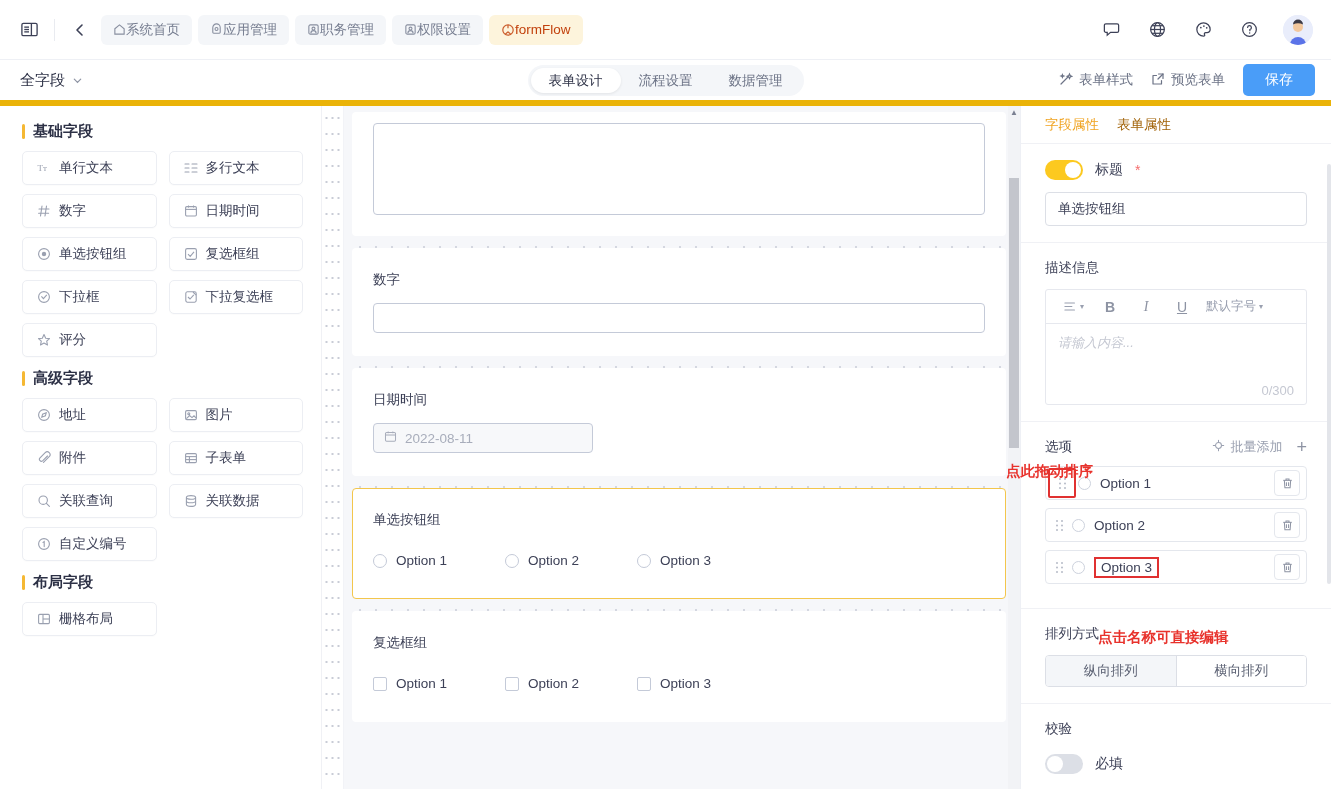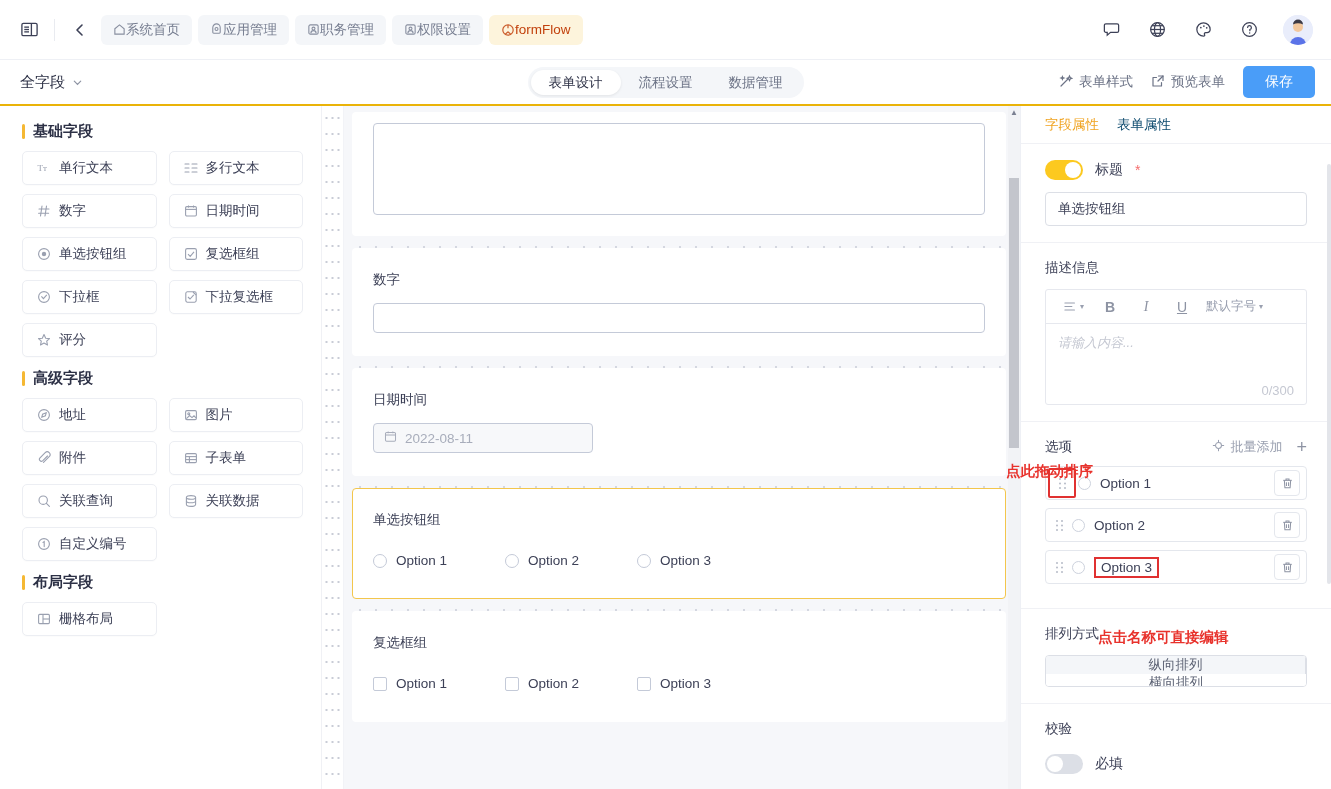--- a/index.html
+++ b/index.html
@@ -34,21 +34,21 @@
   .tb-icon { width:24px;height:24px;display:flex;align-items:center;justify-content:center;cursor:pointer;color:#3d4157; }
   .avatar {
     width:30px;height:30px;border-radius:50%;
     background:#e8ecfb; overflow:hidden; position:relative; cursor:pointer;
     display:flex; align-items:flex-end; justify-content:center;
   }
 
   
   .subbar {
     height:46px; flex:0 0 46px; display:flex; align-items:center;
-    background:#fff; border-bottom:2px solid #eab308; padding:0 16px 0 20px;
+    background:#fff; border-bottom:6px solid #eab308; padding:0 16px 0 20px;
     position:relative;
   }
   .formname { display:flex; align-items:center; gap:7px; font-size:15px; color:#2d3146; cursor:pointer; }
   .segmented {
     position:absolute; left:50%; transform:translateX(-50%);
     display:flex; align-items:center; background:#f4f6f9; border-radius:16px; padding:3px; height:31px;
   }
   .seg-item { padding:0 18px; height:25px; line-height:25px; font-size:13.5px; color:#6c7386; border-radius:14px; cursor:pointer; }
   .seg-item.active { background:#fff; color:#2d3146; box-shadow:0 1px 3px rgba(0,0,0,.08); }
   .subbar-right { margin-left:auto; display:flex; align-items:center; gap:18px; }
@@ -120,21 +120,21 @@
   .c-scroll { position:absolute; right:0; top:0; width:12px; height:100%; background:#f2f3f6; }
   .c-scroll .arrow { text-align:center; font-size:8px; color:#7b8092; line-height:14px; }
   .c-scroll .thumb { position:absolute; left:1px; width:10px; background:#c3c5cc; border-radius:0; }
 
   
   .right-panel {
     width:311px; flex:0 0 311px; background:#fff; border-left:1px solid #eef0f5;
     display:flex; flex-direction:column; overflow:hidden; position:relative;
   }
   .rp-tabs { height:38px; flex:0 0 38px; display:flex; align-items:center; gap:18px; padding:0 24px; border-bottom:1px solid #f0f1f5; }
-  .rp-tab { font-size:13.5px; color:#0c4a6e; cursor:pointer; }
+  .rp-tab { font-size:13.5px; color:#a16207; cursor:pointer; }
   .rp-tab.active { color:#f0a320; }
   .rp-body { flex:1; overflow:hidden; position:relative; }
   .rp-sec { padding:16px 24px; border-bottom:1px solid #f0f1f5; }
   .toggle-row { display:flex; align-items:center; gap:12px; margin-bottom:12px; }
   .switch { width:38px;height:20px;border-radius:10px;background:#fcc91f;position:relative;cursor:pointer;flex:0 0 38px; }
   .switch .knob { position:absolute;top:2px;right:2px;width:16px;height:16px;border-radius:50%;background:#fff; }
   .switch.off { background:#dcdfe6; }
   .switch.off .knob { right:auto; left:2px; }
   .sw-label { font-size:14px; color:#3d4157; }
   .req-star { color:#f56c6c; font-size:14px; }
@@ -167,21 +167,21 @@
   .drag-h { width:26px; display:flex; align-items:center; justify-content:center; cursor:grab; color:#b6bbc7; }
   .drag-h.hl { border:2px solid #e03131; height:30px; border-radius:2px; margin:0 2px; width:28px; }
   .opt-radio { width:13px;height:13px;border:1px solid #cdd2dd;border-radius:50%;flex:0 0 13px;margin-right:9px; }
   .opt-name { font-size:13.5px; color:#3d4157; flex:1; cursor:text; }
   .opt-name.hl { border:2px solid #e03131; padding:1px 5px; flex:0 0 auto; }
   .trash {
     width:26px;height:26px;border:1px solid #e4e7ed;border-radius:4px;
     display:flex;align-items:center;justify-content:center;cursor:pointer;color:#8d93a3;margin-left:auto;
   }
 
-  .seg2 { display:flex; width:100%; border:1px solid #dcdfe6; border-radius:4px; overflow:hidden; height:32px;flex-direction:column; }
+  .seg2 { display:flex; width:100%; border:1px solid #dcdfe6; border-radius:4px; overflow:hidden; height:32px; }
   .seg2 div { flex:1; display:flex; align-items:center; justify-content:center; font-size:13.5px; color:#5b6173; cursor:pointer; background:#fff; }
   .seg2 div.active { background:#f4f6f9; }
   .seg2 div:first-child { border-right:1px solid #dcdfe6; }
 
   
   .r-scroll { position:absolute; right:0; top:38px; bottom:0; width:4px; background:transparent; }
   .r-scroll .thumb { position:absolute; left:0; width:4px; background:#e3e5ea; border-radius:2px; }
 
   
   .anno {

